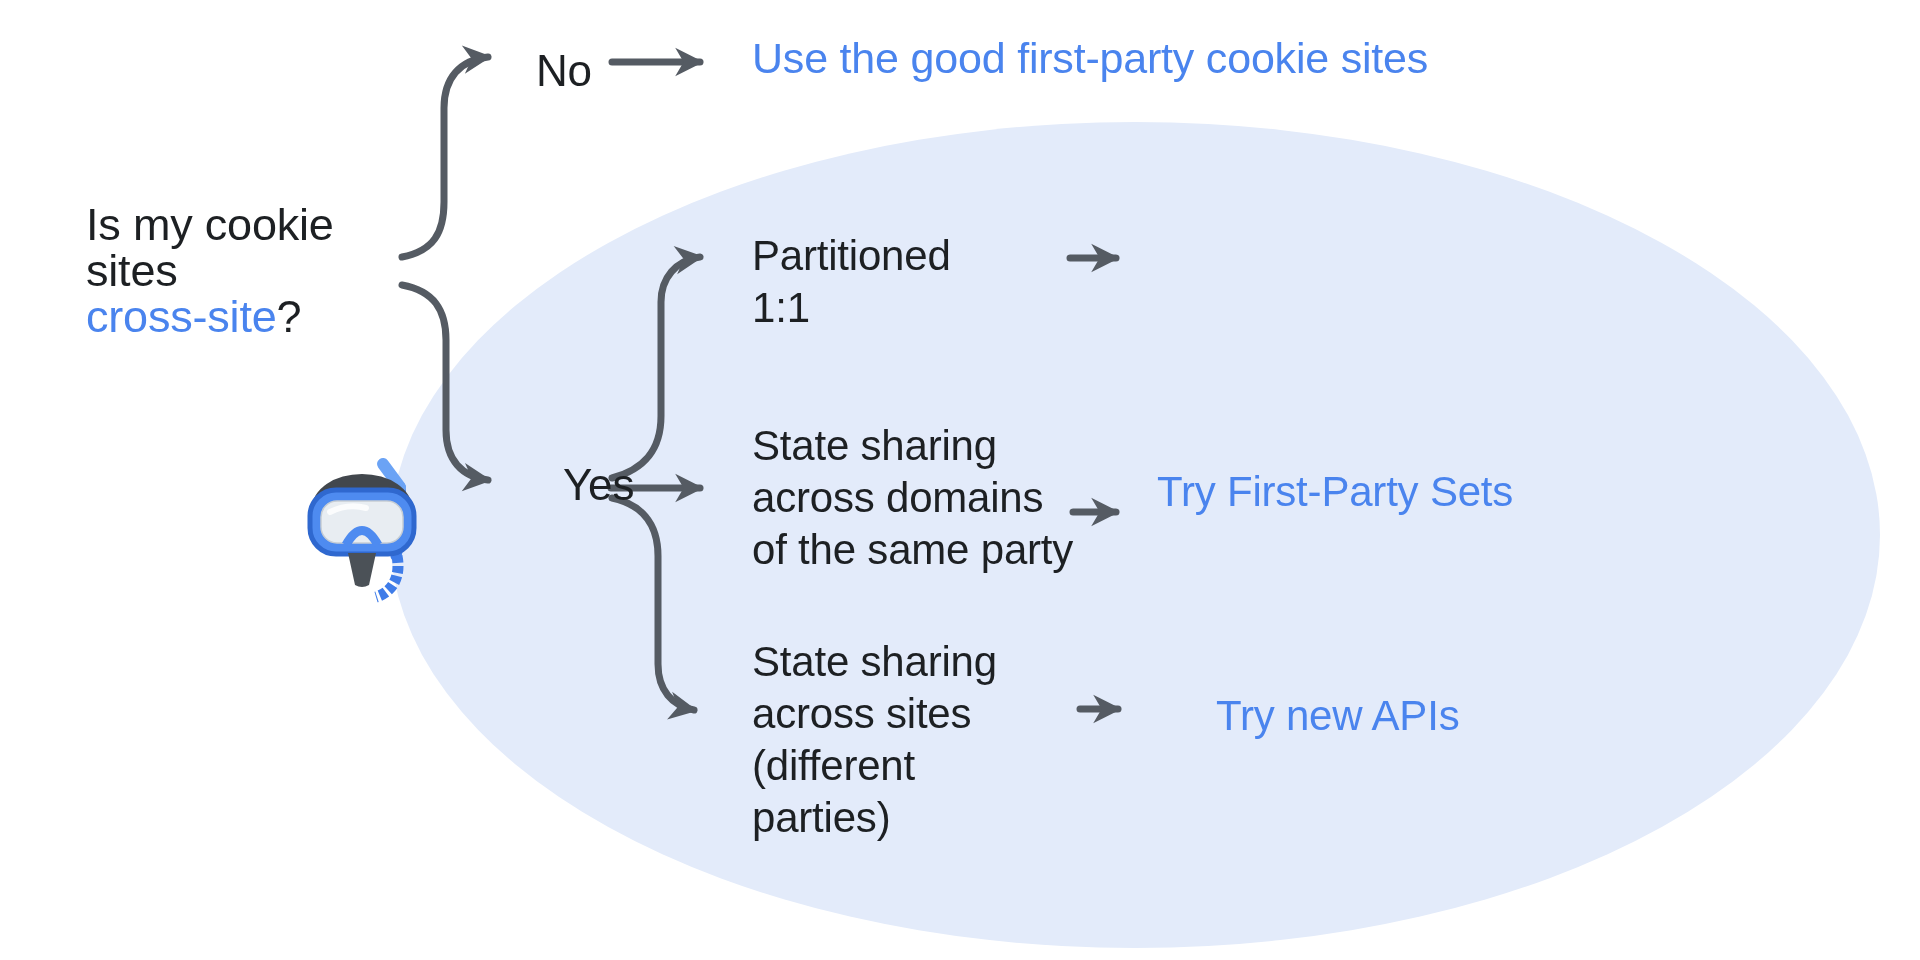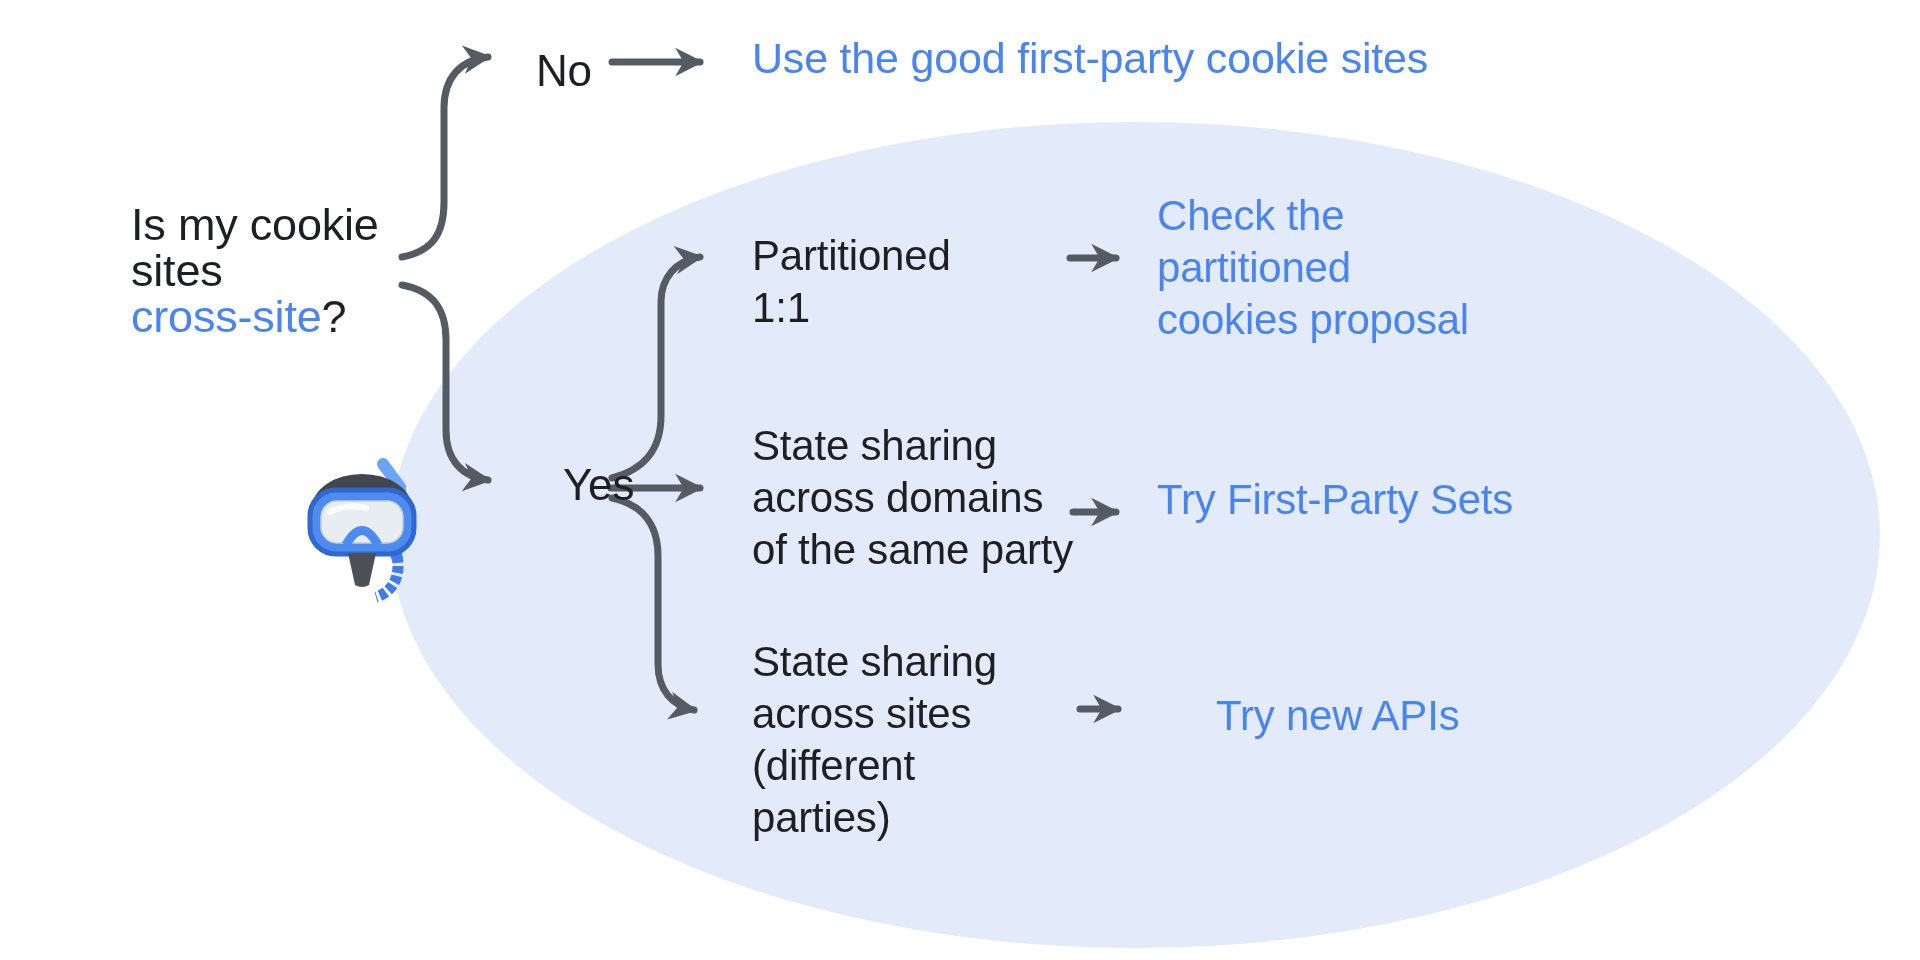--- a/index.html
+++ b/index.html
@@ -10,31 +10,31 @@
     --link:#4a84ee;
   }
   *{margin:0;padding:0;box-sizing:border-box;}
   html,body{width:1920px;height:960px;background:var(--background);overflow:hidden;}
   #stage{position:relative;width:1920px;height:960px;background:var(--background);
          font-family:"Liberation Sans",sans-serif;}
   #diagram-svg{position:absolute;left:0;top:0;}
   .txt{position:absolute;color:var(--text);letter-spacing:-0.2px;}
   .pre{white-space:pre-line;}
   .link{color:var(--link);}
-  .q{font-size:45px;line-height:46px;top:202px;left:86px;margin-left:45px;}
+  .q{font-size:45px;line-height:46px;top:202px;left:86px;}
   .label{font-size:44px;}
   .cond{font-size:42px;line-height:52px;}
   .res{font-size:42px;line-height:52px;}
   #no-label{left:536px;top:32px;margin-top:14px;}
   #yes-label{left:531px;top:460px;margin-left:32px;}
   #no-result{left:752px;top:34px;font-size:43px;}
   #case0-cond{left:752px;top:230px;}
   #case0-result{left:1157px;top:190px;}
   #case1-cond{left:752px;top:420px;}
-  #case1-result{left:1157px;top:466px;margin-top:8px;}
+  #case1-result{left:1157px;top:466px;}
   #case2-cond{left:752px;top:636px;}
   #case2-result{left:1216px;top:690px;}
 </style>
 </head>
 <body>
 
 <div id="stage">
 
   <svg id="diagram-svg" width="1920" height="960" viewBox="0 0 1920 960">
     <defs>
@@ -83,23 +83,20 @@
     <span class="link">cross-site</span><span>?</span>
   </div>
 
   <div id="no-label" class="txt label">No</div>
   <div id="no-result" class="txt link">Use the good first-party cookie sites</div>
 
   <div id="yes-label" class="txt label">Yes</div>
 
   <div id="case0-cond" class="txt cond pre">Partitioned
 1:1</div>
-  <div id="case0-result" class="txt res pre link">Check the
-partitioned
-cookies proposal</div>
 
   <div id="case1-cond" class="txt cond pre">State sharing
 across domains
 of the same party</div>
   <div id="case1-result" class="txt res link">Try First-Party Sets</div>
 
   <div id="case2-cond" class="txt cond pre">State sharing
 across sites
 (different
 parties)</div>

